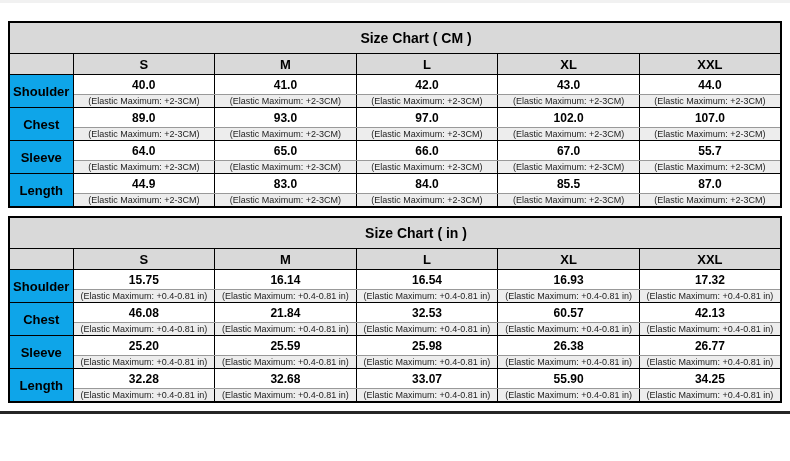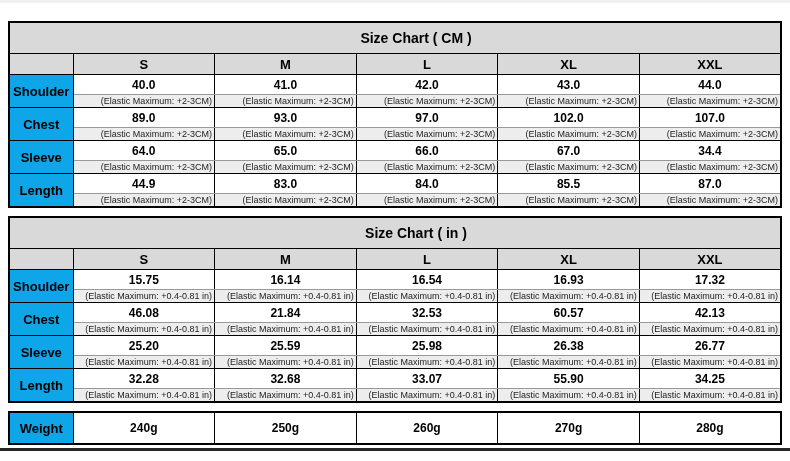--- a/index.html
+++ b/index.html
@@ -32,21 +32,20 @@
     background:#0ea5e9;font-weight:bold;font-size:13px;
   }
   tr.val td.v{
     background:#ffffff;font-weight:bold;font-size:12px;height:19px;
     border-bottom:1px solid #999999;
     border-radius:7px;
   }
   tr.ela td{
     background:#ededed;font-weight:normal;font-size:9px;color:#222;height:12px;
     border-top:1px solid #999999;
-    text-align:right;
   }
   table.size-table{margin-bottom:8px;}
   table.weight-table td.v{
     background:#ffffff;font-weight:bold;font-size:12px;height:30px;
   }
   table.weight-table th.lbl{height:30px;}
   .bottom-rule{height:3px;background:#262626;margin-top:3px;}
 </style>
 </head>
 <body>
@@ -108,21 +107,21 @@
       <td>(Elastic Maximum:  +2-3CM)</td>
       <td>(Elastic Maximum:  +2-3CM)</td>
     </tr>
 
     <tr class="val">
       <th class="lbl" rowspan="2">Sleeve</th>
       <td class="v">64.0</td>
       <td class="v">65.0</td>
       <td class="v">66.0</td>
       <td class="v">67.0</td>
-      <td class="v">34.4</td>
+      <td class="v">55.7</td>
     </tr>
     <tr class="ela">
       <td>(Elastic Maximum:  +2-3CM)</td>
       <td>(Elastic Maximum:  +2-3CM)</td>
       <td>(Elastic Maximum:  +2-3CM)</td>
       <td>(Elastic Maximum:  +2-3CM)</td>
       <td>(Elastic Maximum:  +2-3CM)</td>
     </tr>
 
     <tr class="val">
@@ -224,36 +223,16 @@
     <tr class="ela">
       <td>(Elastic Maximum:  +0.4-0.81 in)</td>
       <td>(Elastic Maximum:  +0.4-0.81 in)</td>
       <td>(Elastic Maximum:  +0.4-0.81 in)</td>
       <td>(Elastic Maximum:  +0.4-0.81 in)</td>
       <td>(Elastic Maximum:  +0.4-0.81 in)</td>
     </tr>
   </tbody>
     </table>
 
-  <table class="weight-table">
-    <colgroup>
-        <col class="c0">
-        <col>
-        <col>
-        <col>
-        <col>
-        <col>
-      </colgroup>
-    <tbody>
-        <tr>
-      <th class="lbl">Weight</th>
-      <td class="v">240g</td>
-      <td class="v">250g</td>
-      <td class="v">260g</td>
-      <td class="v">270g</td>
-      <td class="v">280g</td>
-    </tr>
-  </tbody>
-    </table>
 
 </div>
 
 <div class="bottom-rule"></div>
 
 </body></html>

